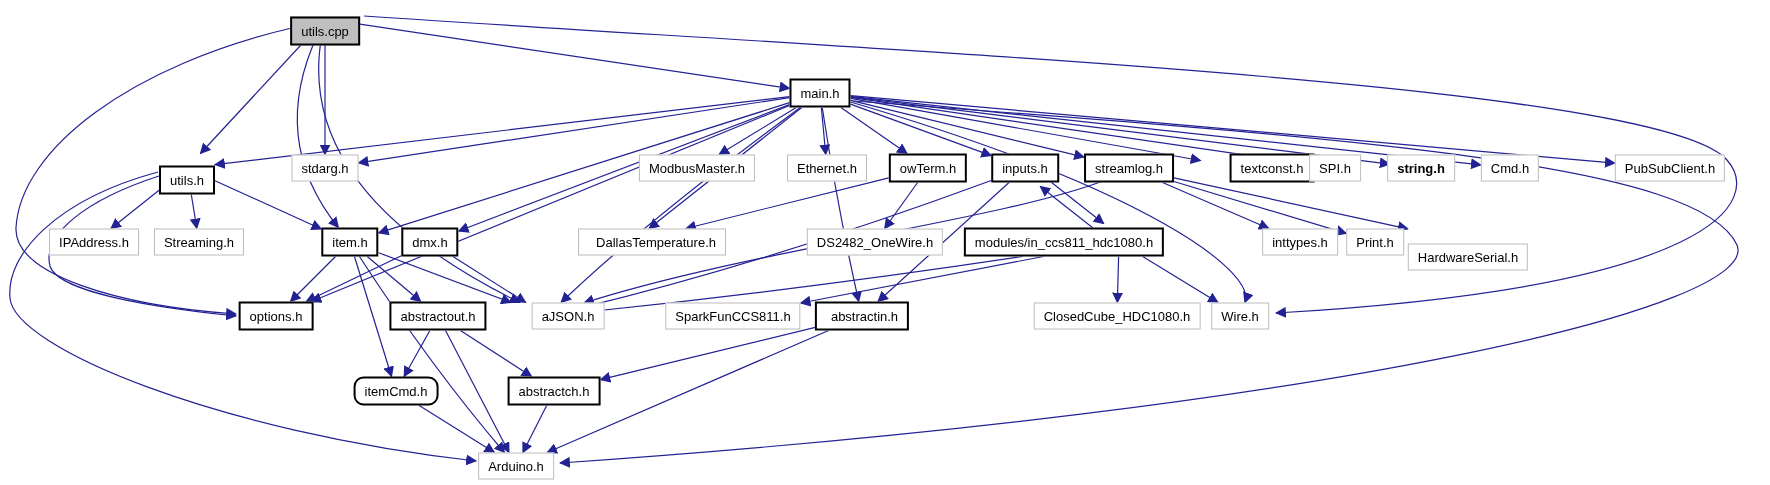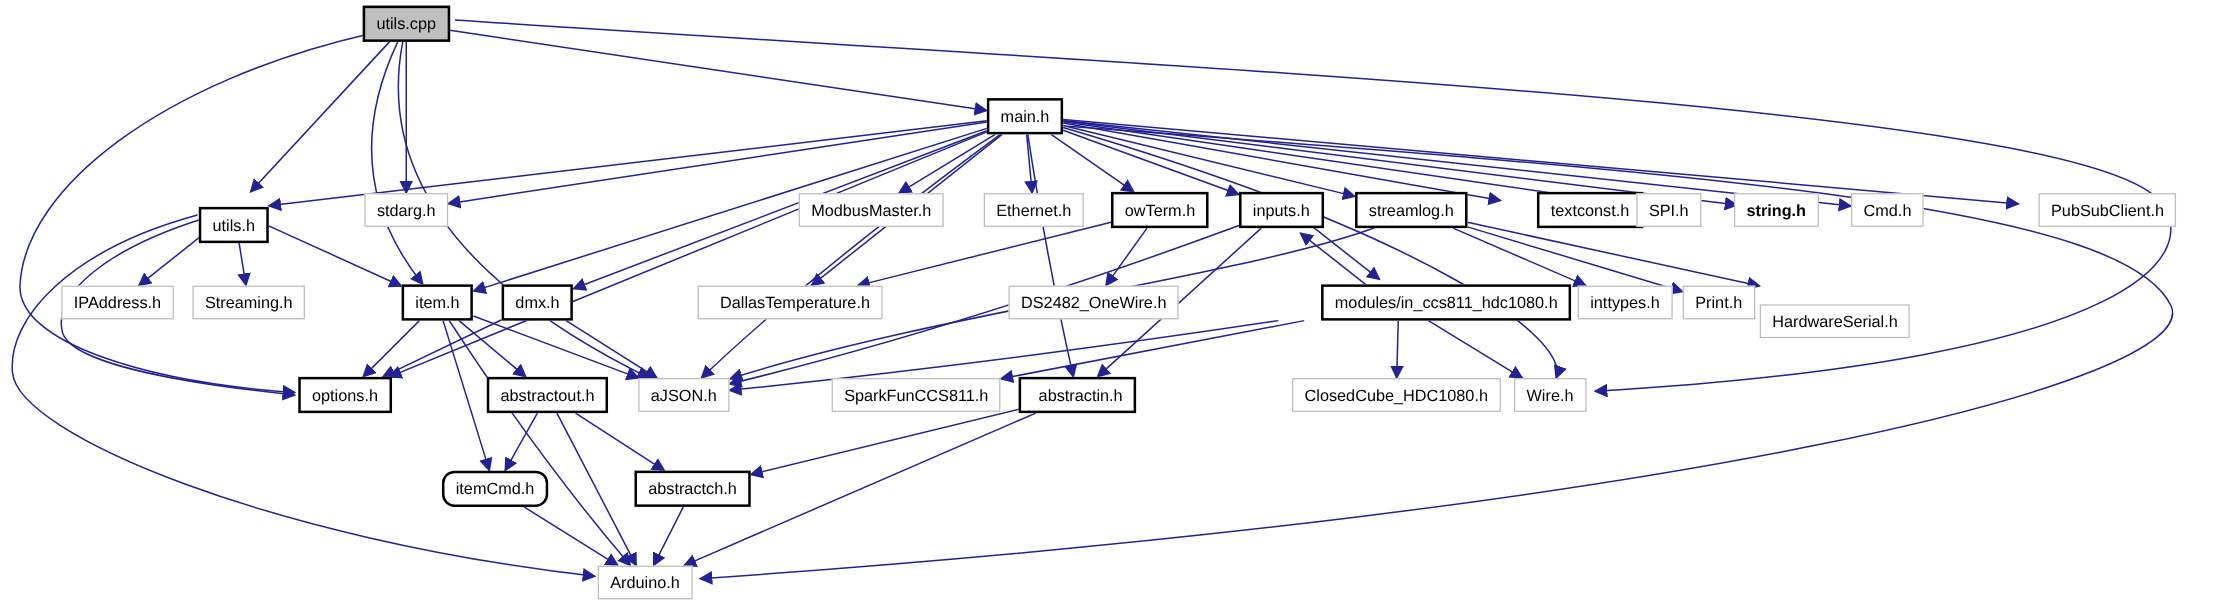--- a/index.html
+++ b/index.html
@@ -90,47 +90,47 @@
         <path d="M429.88,330.5 L404.12,376.5" class="edge" marker-end="url(#arrow)"></path>
         <path d="M460.4266666666667,330.5 L531.5733333333334,376.5" class="edge" marker-end="url(#arrow)"></path>
         <path d="M445.54,330.5 L508.98,452.5" class="edge" marker-end="url(#arrow)"></path>
         <path d="M817.3984375,326.8607700892857 L600.4140625,379.69787439123377" class="edge" marker-end="url(#arrow)"></path>
         <path d="M828.5533333333333,330.5 L547.14,452.5" class="edge" marker-end="url(#arrow)"></path>
         <path d="M546.6533333333333,405.5 L522.84,452.5" class="edge" marker-end="url(#arrow)"></path>
         <path d="M419.2,405.5 L494.4,452.5" class="edge" marker-end="url(#arrow)"></path>
       </g>
   </svg>
   <div id="nodes">
-      <div class="node n-src" style="left: 325px; top: 19px; text-align: right;">utils.cpp</div>
+      <div class="node n-src" style="left: 325px; top: 31px; text-align: right;">utils.cpp</div>
       <div class="node n-int" style="left: 820px; top: 93px;">main.h</div>
       <div class="node n-int" style="left: 187px; top: 180px;">utils.h</div>
       <div class="node n-ext" style="left: 325px; top: 168px;">stdarg.h</div>
       <div class="node n-ext" style="left: 697px; top: 168px;">ModbusMaster.h</div>
       <div class="node n-ext" style="left: 827px; top: 168px;">Ethernet.h</div>
       <div class="node n-int" style="left: 928px; top: 168px;">owTerm.h</div>
       <div class="node n-int" style="left: 1025px; top: 168px;">inputs.h</div>
       <div class="node n-int" style="left: 1129px; top: 168px;">streamlog.h</div>
       <div class="node n-int" style="left: 1272px; top: 168px; text-align: center;">textconst.h</div>
       <div class="node n-ext" style="left: 1335px; top: 168px;">SPI.h</div>
       <div class="node n-ext" style="left: 1421px; top: 168px; font-weight: bold;">string.h</div>
       <div class="node n-ext" style="left: 1510px; top: 168px;">Cmd.h</div>
-      <div class="node n-ext" style="left: 1670px; top: 168px; margin-left: 16px;">PubSubClient.h</div>
+      <div class="node n-ext" style="left: 1670px; top: 168px;">PubSubClient.h</div>
       <div class="node n-ext" style="left: 94px; top: 242px;">IPAddress.h</div>
       <div class="node n-ext" style="left: 199px; top: 242px;">Streaming.h</div>
       <div class="node n-int" style="left: 350px; top: 242px;">item.h</div>
       <div class="node n-int" style="left: 430px; top: 242px;">dmx.h</div>
-      <div class="node n-ext" style="left: 632px; top: 242px; padding-left: 17px;">DallasTemperature.h</div>
+      <div class="node n-ext" style="left: 652px; top: 242px; padding-left: 17px;">DallasTemperature.h</div>
       <div class="node n-ext" style="left: 875px; top: 242px;">DS2482_OneWire.h</div>
-      <div class="node n-int" style="left: 1157px; top: 242px;">modules/in_ccs811_hdc1080.h</div>
+      <div class="node n-int" style="left: 1064px; top: 242px;">modules/in_ccs811_hdc1080.h</div>
       <div class="node n-ext" style="left: 1300px; top: 242px;">inttypes.h</div>
       <div class="node n-ext" style="left: 1375px; top: 242px;">Print.h</div>
       <div class="node n-ext" style="left: 1468px; top: 242px; margin-top: 15px;">HardwareSerial.h</div>
       <div class="node n-int" style="left: 276px; top: 316px;">options.h</div>
       <div class="node n-int" style="left: 438px; top: 316px;">abstractout.h</div>
-      <div class="node n-ext" style="left: 547px; top: 316px;">aJSON.h</div>
+      <div class="node n-ext" style="left: 568px; top: 316px;">aJSON.h</div>
       <div class="node n-ext" style="left: 733px; top: 316px;">SparkFunCCS811.h</div>
       <div class="node n-int" style="left: 862px; top: 316px; padding-left: 14px;">abstractin.h</div>
       <div class="node n-ext" style="left: 1117px; top: 316px;">ClosedCube_HDC1080.h</div>
       <div class="node n-ext" style="left: 1240px; top: 316px;">Wire.h</div>
       <div class="node n-int" style="left: 396px; top: 391px; border-radius: 10px;">itemCmd.h</div>
       <div class="node n-int" style="left: 554px; top: 391px;">abstractch.h</div>
       <div class="node n-ext" style="left: 516px; top: 466px;">Arduino.h</div>
     </div>
 </div>
 

